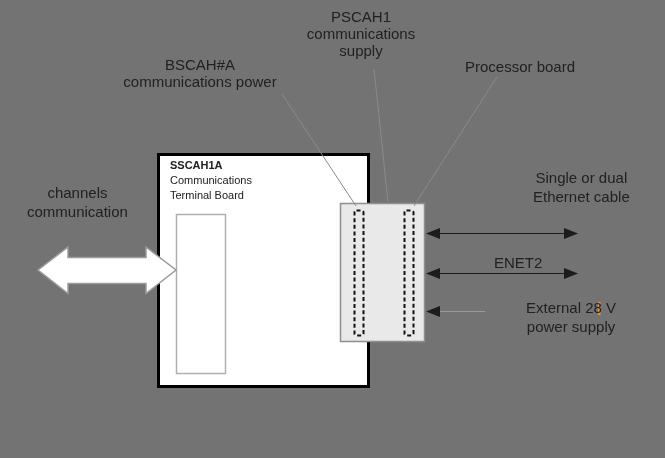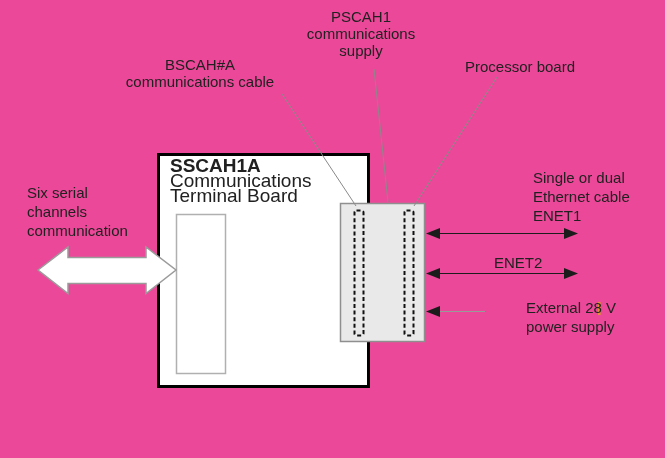--- a/index.html
+++ b/index.html
@@ -1,28 +1,28 @@
 <!DOCTYPE html>
 <html><head>
 <meta charset="utf-8">
 <style>
   html,body{margin:0;padding:0;background:#ffffff;}
   #stage{
     position:relative;
     width:665px;height:458px;
-    background:#ec4899;
+    background:#737373;
     font-family:"Liberation Sans","DejaVu Sans",sans-serif;
     color:#212121;
     overflow:hidden;
   }
   #diagram-svg{position:absolute;left:0;top:0;}
-  .lbl{position:absolute;font-size:15px;line-height:17px;white-space:nowrap;}
+  .lbl{position:absolute;font-size:15px;line-height:17px;white-space:nowrap;text-align:center;}
   .lbl.center{text-align:center;}
   .lbl.lh19{line-height:19px;}
-  .board-title{position:absolute;font-size:19px;line-height:15px;white-space:nowrap;}
+  .board-title{position:absolute;font-size:11px;line-height:15px;white-space:nowrap;}
   .board-title .b{font-weight:bold;}
 </style>
 </head>
 <body>
 
 <div id="stage">
 
   <svg id="diagram-svg" width="665" height="458" viewBox="0 0 665 458">
 
     <rect x="158.5" y="154.5" width="210" height="232" fill="#ffffff" stroke="#000000" stroke-width="3"></rect>
@@ -61,41 +61,39 @@
   </svg>
 
   <div class="lbl center" style="left:295px;top:8px;width:132px;">
     <div>PSCAH1</div>
     <div>communications</div>
     <div>supply</div>
   </div>
 
   <div class="lbl center" style="left:110px;top:56px;width:180px;">
     <div>BSCAH#A</div>
-    <div>communications cable</div>
+    <div>communications power</div>
   </div>
 
   <div class="lbl" style="left:465px;top:58px;">Processor board</div>
 
   <div class="lbl lh19" style="left:27px;top:183px;">
-    <div>Six serial</div>
     <div>channels</div>
     <div>communication</div>
   </div>
 
   <div class="board-title" style="left:170px;top:158px;">
     <div class="b">SSCAH1A</div>
     <div>Communications</div>
     <div>Terminal Board</div>
   </div>
 
   <div class="lbl lh19" style="left:488px;top:168px;margin-left:45px;">
     <div>Single or dual</div>
     <div>Ethernet cable</div>
-    <div>ENET1</div>
   </div>
 
   <div class="lbl" style="left:494px;top:254px;">ENET2</div>
 
   <div class="lbl lh19" style="left:494px;top:298px;margin-left:32px;">
     <div>External 28 V</div>
     <div>power supply</div>
   </div>
 
 </div>

